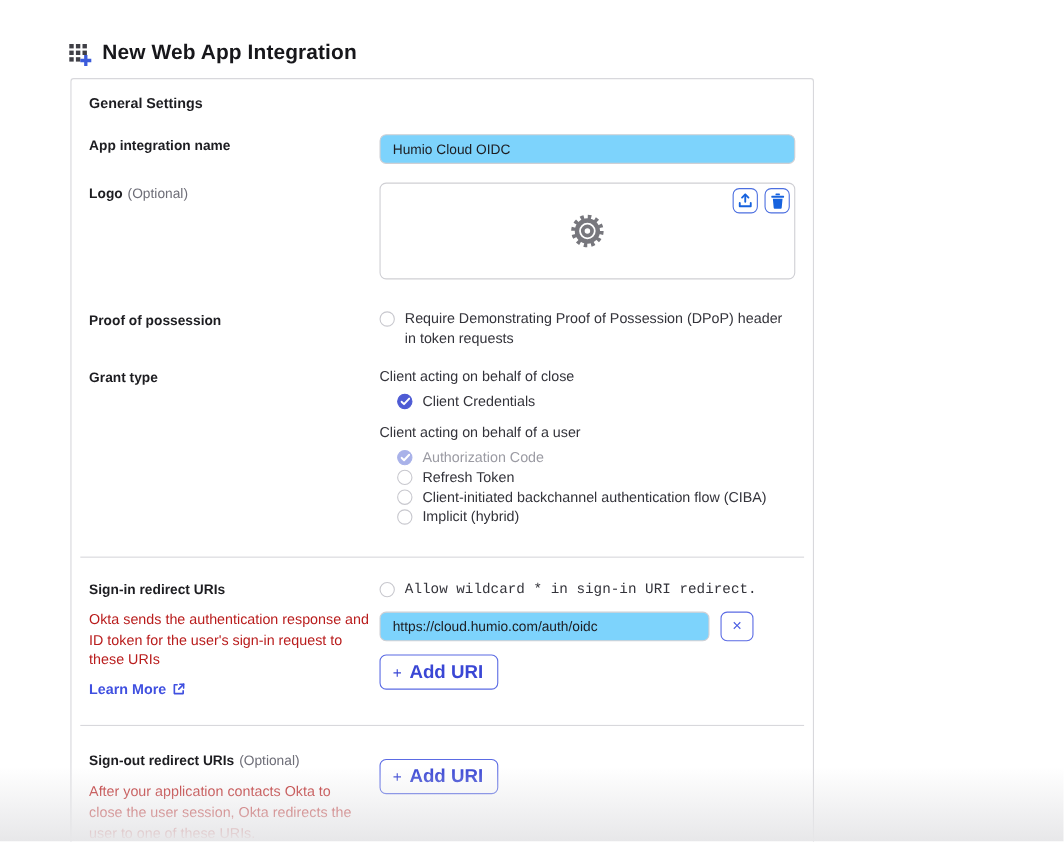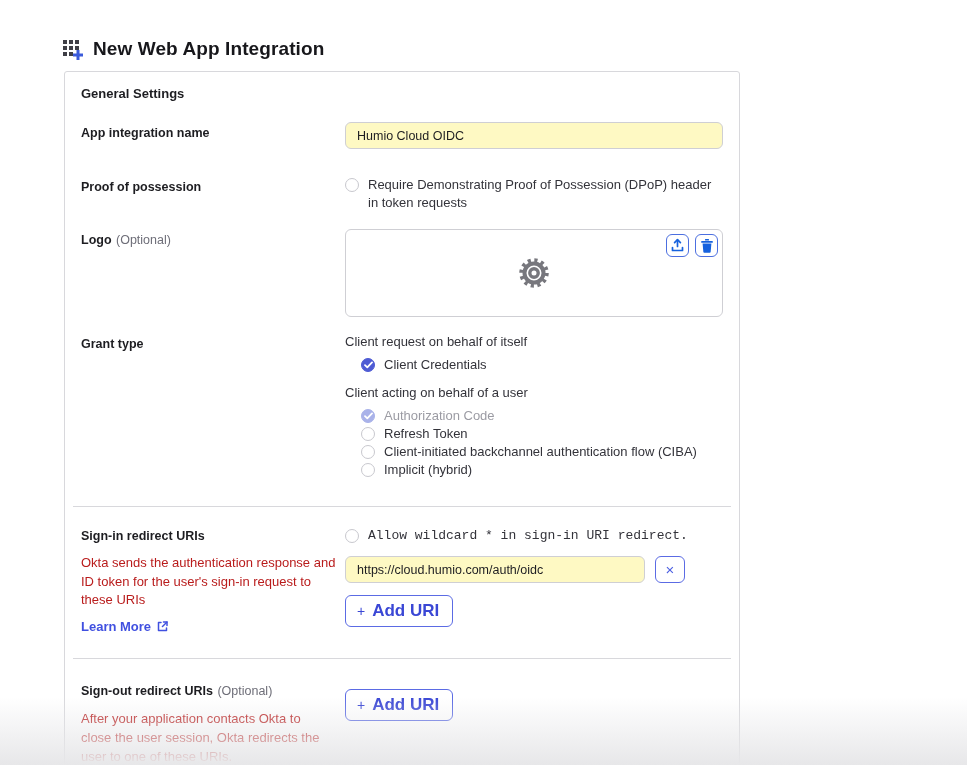--- a/index.html
+++ b/index.html
@@ -35,21 +35,21 @@
   .label-col { flex: 0 0 264px; padding-top: 1px; }
   .control-col { flex: 1 1 auto; min-width: 0; }
 
   .field-label { font-size: 12.5px; font-weight: 700; color: #1d1d21; line-height: 16px; }
   .optional { font-size: 12.5px; font-weight: 400; color: #6e6e78; }
 
   .text-input {
     width: 100%; height: 27px;
     border: 1px solid #cfcfd4; border-radius: 6px;
     padding: 0 11px; font-size: 12.5px; color: #1d1d21;
-    font-family: inherit; background: #fef9c3; outline: none;
+    font-family: inherit; background: #7dd3fc; outline: none;
   }
 
   
   .row-app-name { margin-top: 0; }
   .row-logo { margin-top: 17px; }
   .row-proof { margin-top: 27px; }
   .row-grant { margin-top: 16px; }
 
   
   .logo-box {
@@ -153,32 +153,20 @@
 <div class="card">
 
   <div class="section-title">General Settings</div>
 
   <div class="row row-app-name">
     <div class="label-col">
       <span class="field-label">App integration name</span>
     </div>
     <div class="control-col">
       <input class="text-input" type="text" value="Humio Cloud OIDC" style="">
-    </div>
-  </div>
-
-  <div class="row row-proof">
-    <div class="label-col">
-      <span class="field-label">Proof of possession</span>
-    </div>
-    <div class="control-col">
-      <div class="cb-row">
-        <span class="cb"></span>
-        <span class="cb-label proof-text">Require Demonstrating Proof of Possession (DPoP) header in token requests</span>
-      </div>
     </div>
   </div>
 
   <div class="row row-logo">
     <div class="label-col">
       <span class="field-label">Logo</span>
       <span class="optional">(Optional)</span>
     </div>
     <div class="control-col">
       <div class="logo-box">
@@ -200,26 +188,38 @@
               <rect x="1.2" y="3" width="11.6" height="1.7" rx="0.5"></rect>
               <rect x="5" y="1" width="4" height="1.6" rx="0.5"></rect>
               <path d="M2.6 5.6h8.8l-0.75 8.3a0.9 0.9 0 0 1-0.9 0.8H4.25a0.9 0.9 0 0 1-0.9-0.8z"></path>
             </svg>
           </button>
         </div>
       </div>
     </div>
   </div>
 
+  <div class="row row-proof">
+    <div class="label-col">
+      <span class="field-label">Proof of possession</span>
+    </div>
+    <div class="control-col">
+      <div class="cb-row">
+        <span class="cb"></span>
+        <span class="cb-label proof-text">Require Demonstrating Proof of Possession (DPoP) header in token requests</span>
+      </div>
+    </div>
+  </div>
+
   <div class="row row-grant">
     <div class="label-col">
       <span class="field-label">Grant type</span>
     </div>
     <div class="control-col">
-      <div class="group-title">Client request on behalf of itself</div>
+      <div class="group-title">Client acting on behalf of close</div>
       <div class="grant-options">
         <div class="cb-row">
           <span class="cb checked">
             <svg width="9" height="8" viewBox="0 0 9 8" fill="none" stroke="#ffffff" stroke-width="1.8" stroke-linecap="round" stroke-linejoin="round">
               <path d="M1 4.2L3.3 6.4L8 1.4"></path>
             </svg>
           </span>
           <span class="cb-label">Client Credentials</span>
         </div>
       </div>

